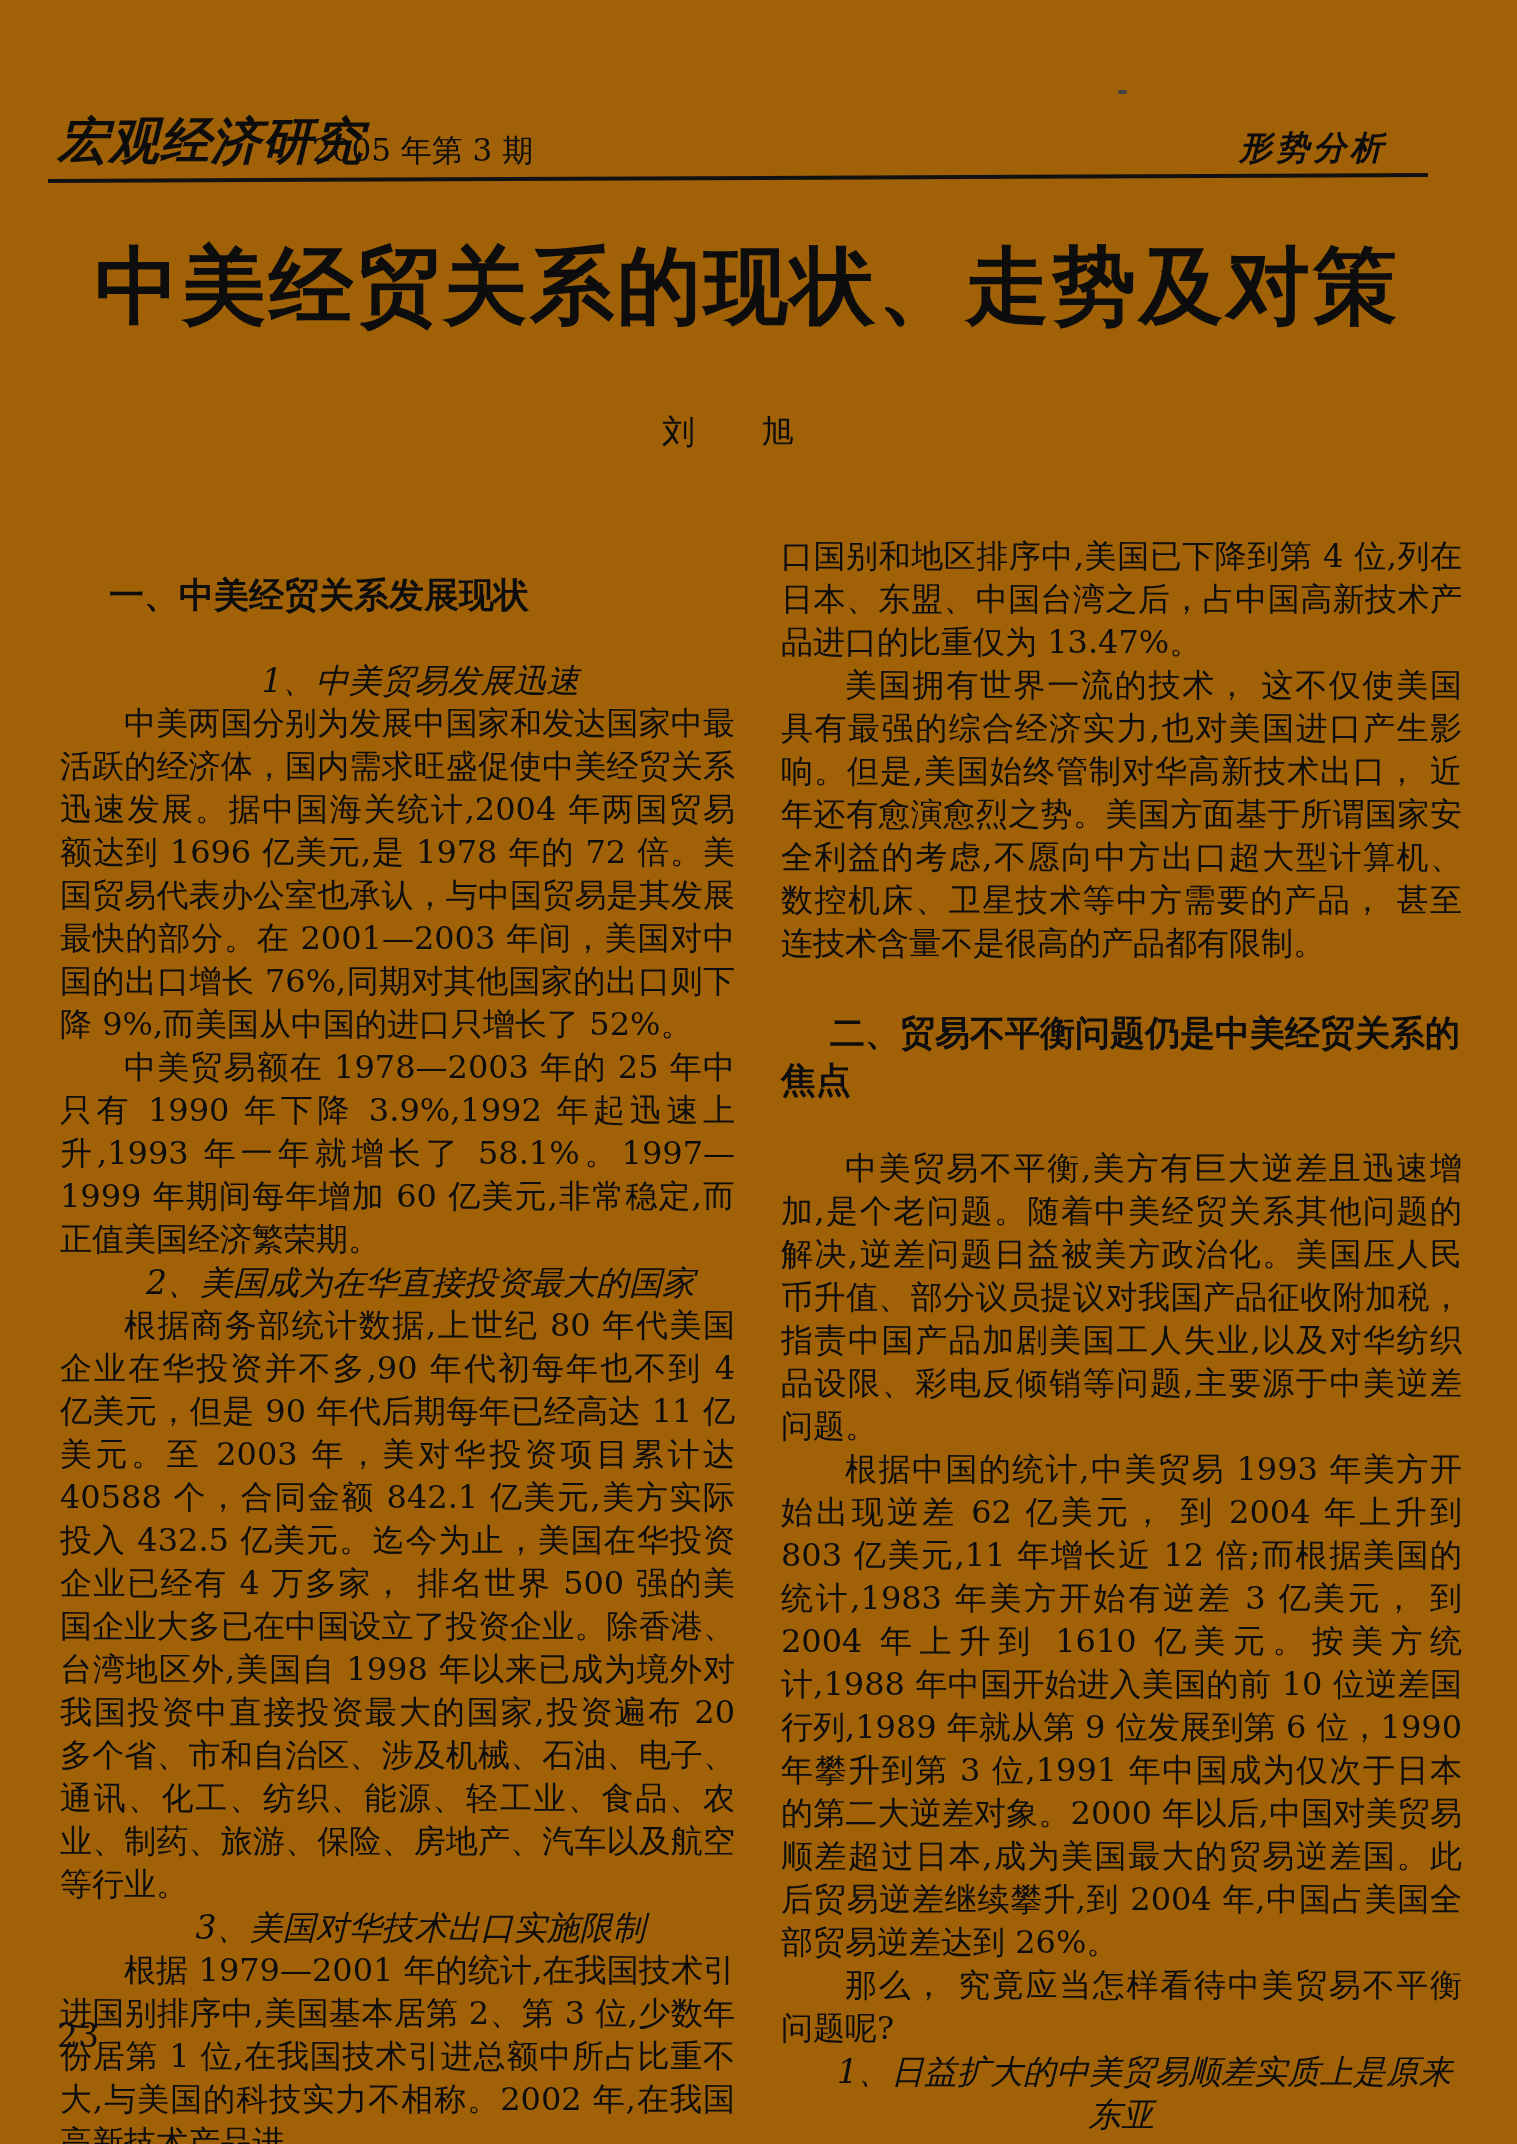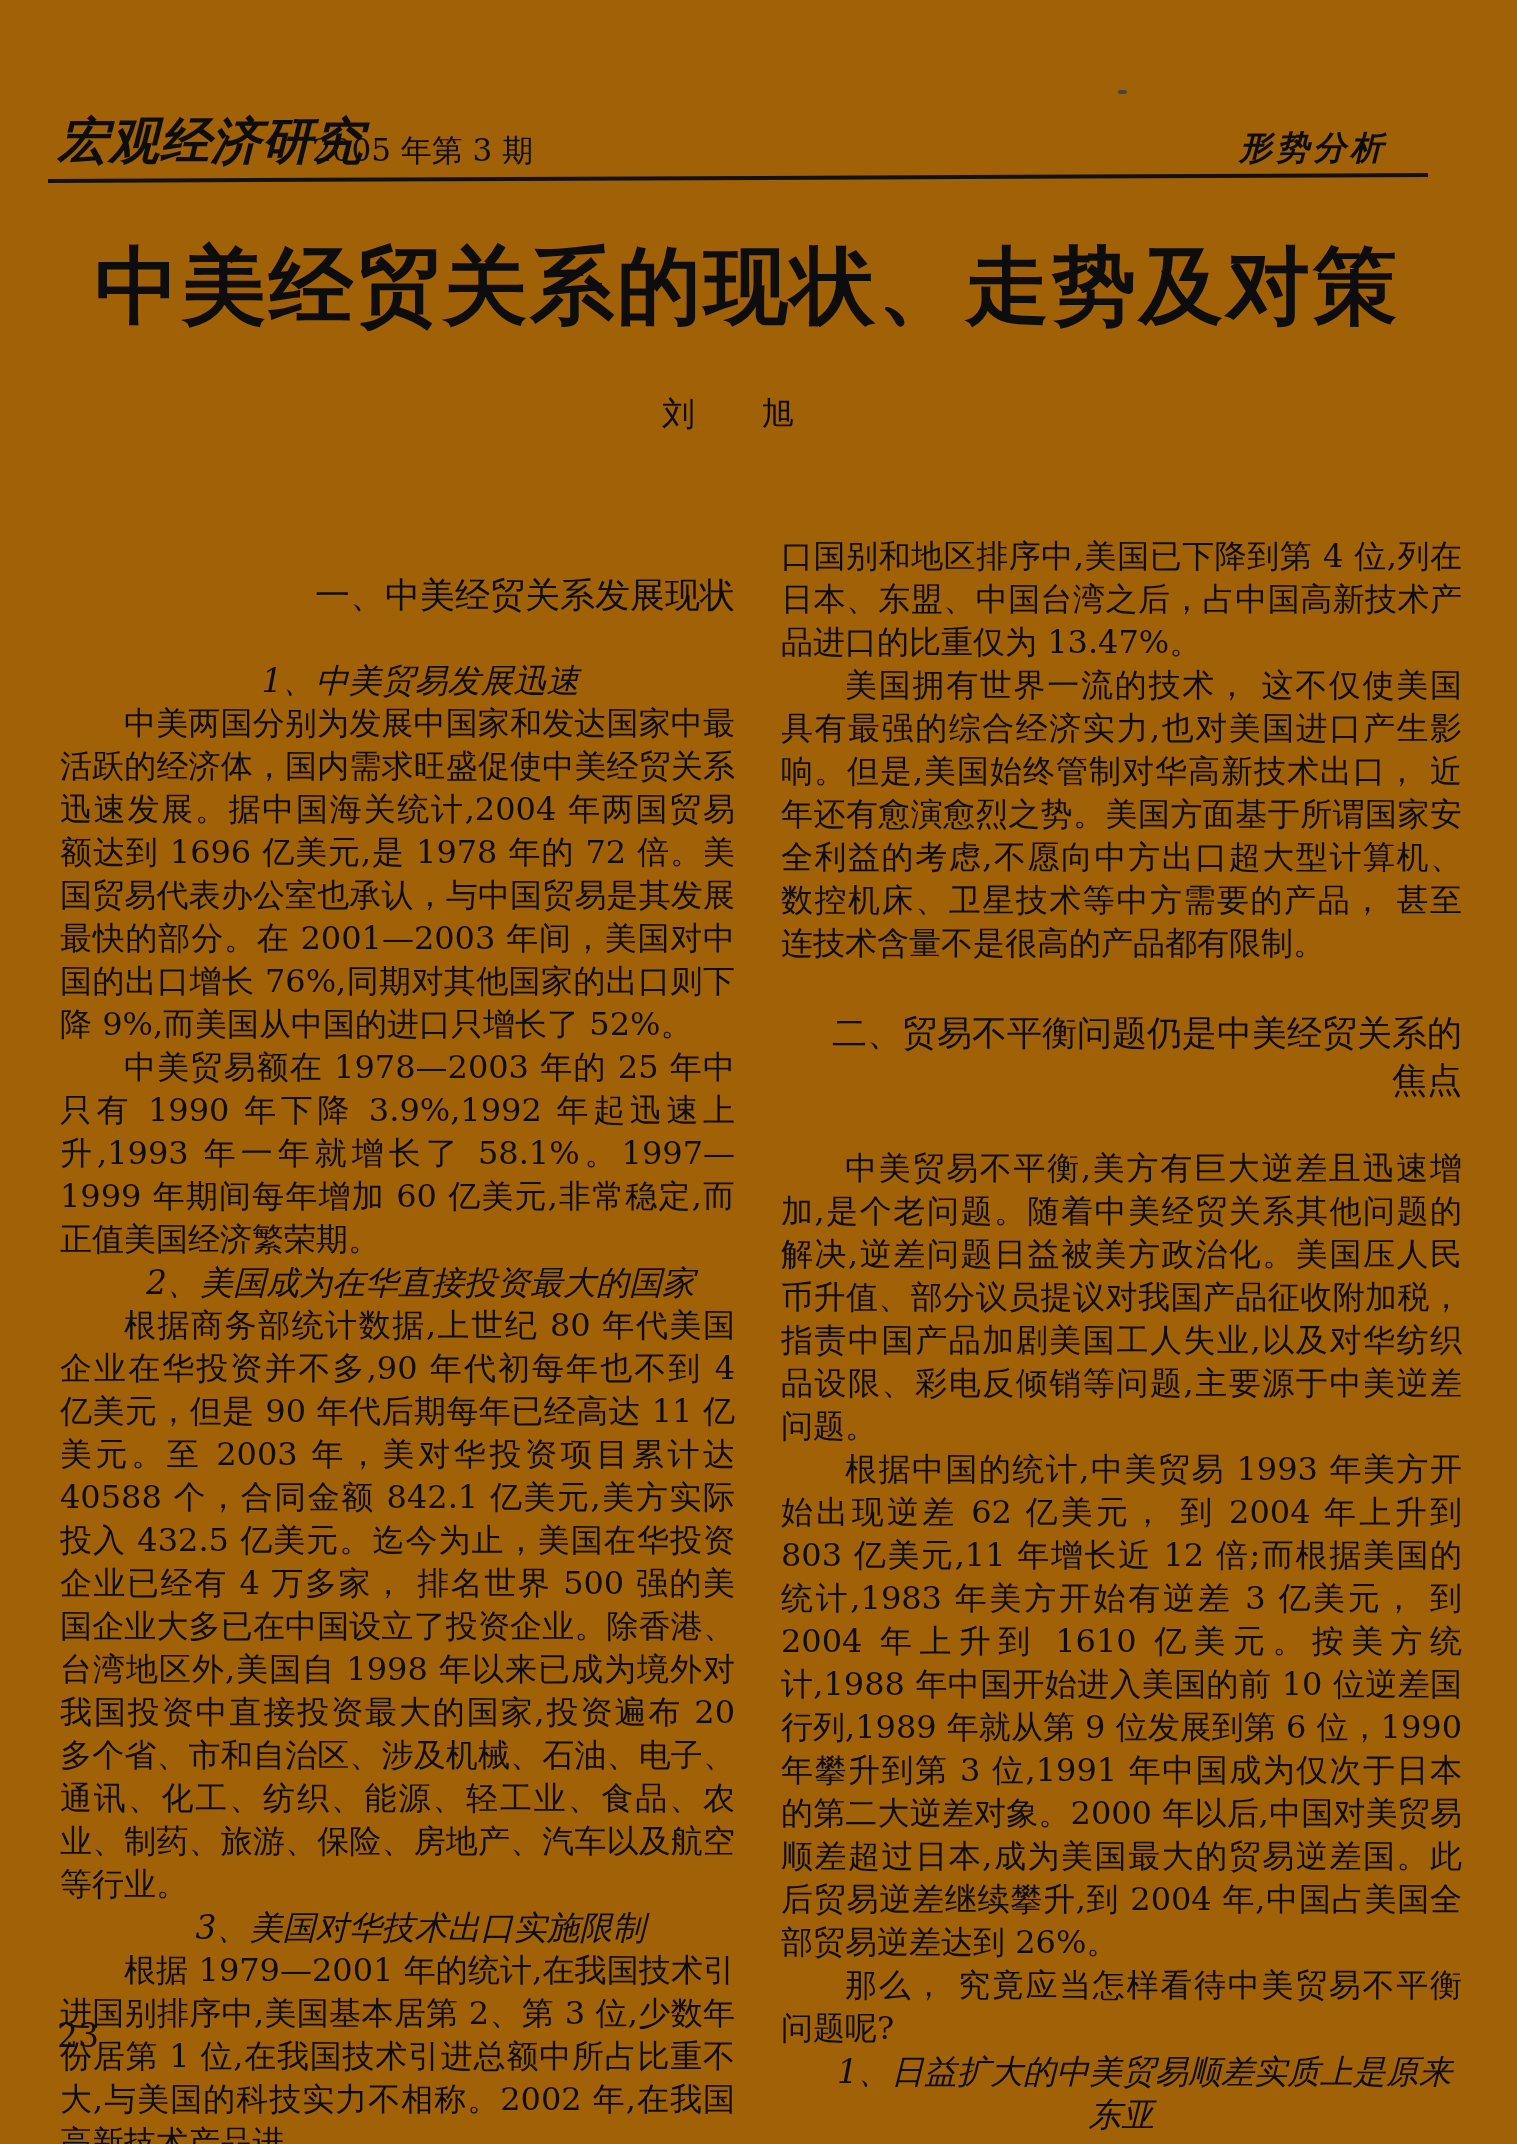--- a/index.html
+++ b/index.html
@@ -77,21 +77,21 @@
     text-align: center;
     font-family: "DejaVu Sans", sans-serif;
     font-weight: 900;
     font-size: 84px;
     line-height: 100px;
     letter-spacing: 3px;
     white-space: nowrap;
   }
   .author {
     position: absolute;
-    top: 394px;
+    top: 412px;
     left: 0;
     width: 1456px;
     text-align: center;
     font-size: 33px;
     line-height: 40px;
   }
 
   
   .columns {
     position: absolute;
@@ -108,25 +108,25 @@
     text-justify: inter-ideograph;
   }
   .col-left  { width: 676px; }
   .col-right { width: 682px; }
 
   .col p { margin: 0; }
 
   .h-section {
     margin: 0;
     font-family: "DejaVu Sans", sans-serif;
-    font-weight: normal;
+    font-weight: bold;
     font-size: 35px;
     line-height: 47px;
     text-indent: 1.4em;
-    text-align: right;
+    text-align: left;
   }
   .col-left .h-section  { margin: 42px 0 40px 0; }
   .col-right .h-section { margin: 45px 0 43px 0; }
 
   .subhead {
     font-family: "DejaVu Serif", serif;
     font-style: italic;
     font-size: 33px;
     line-height: 43px;
     text-indent: 1.4em;

